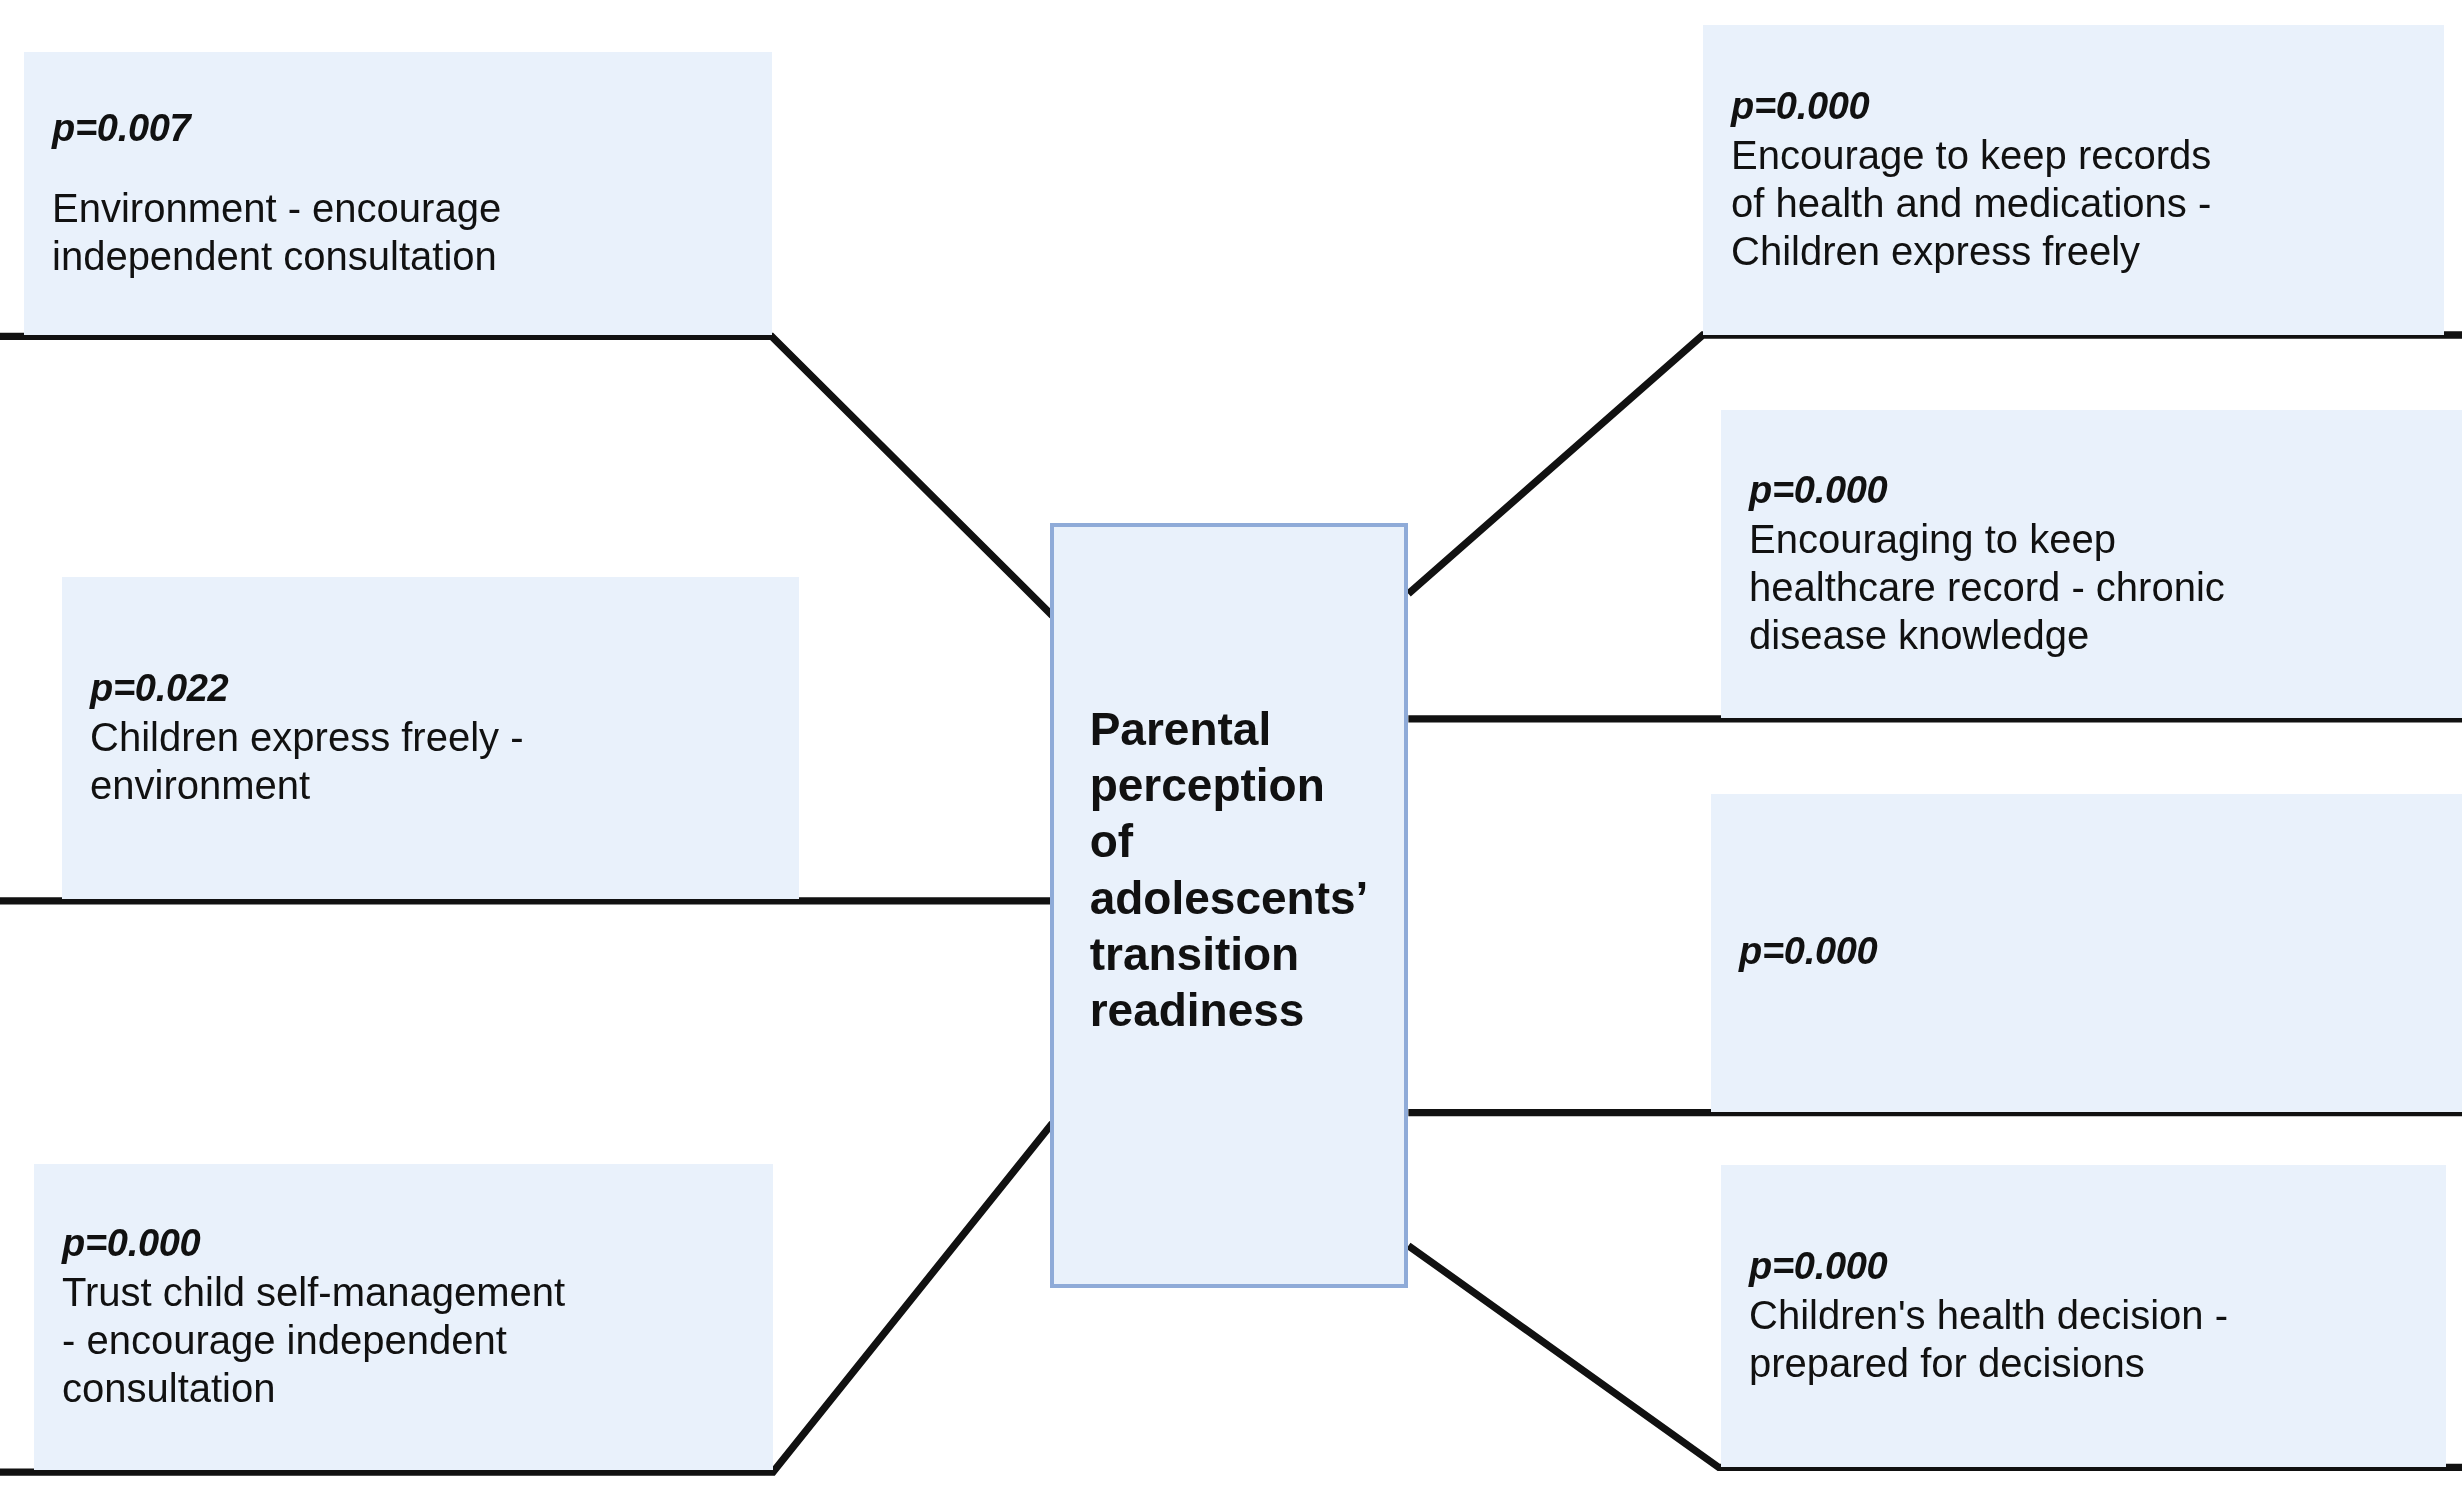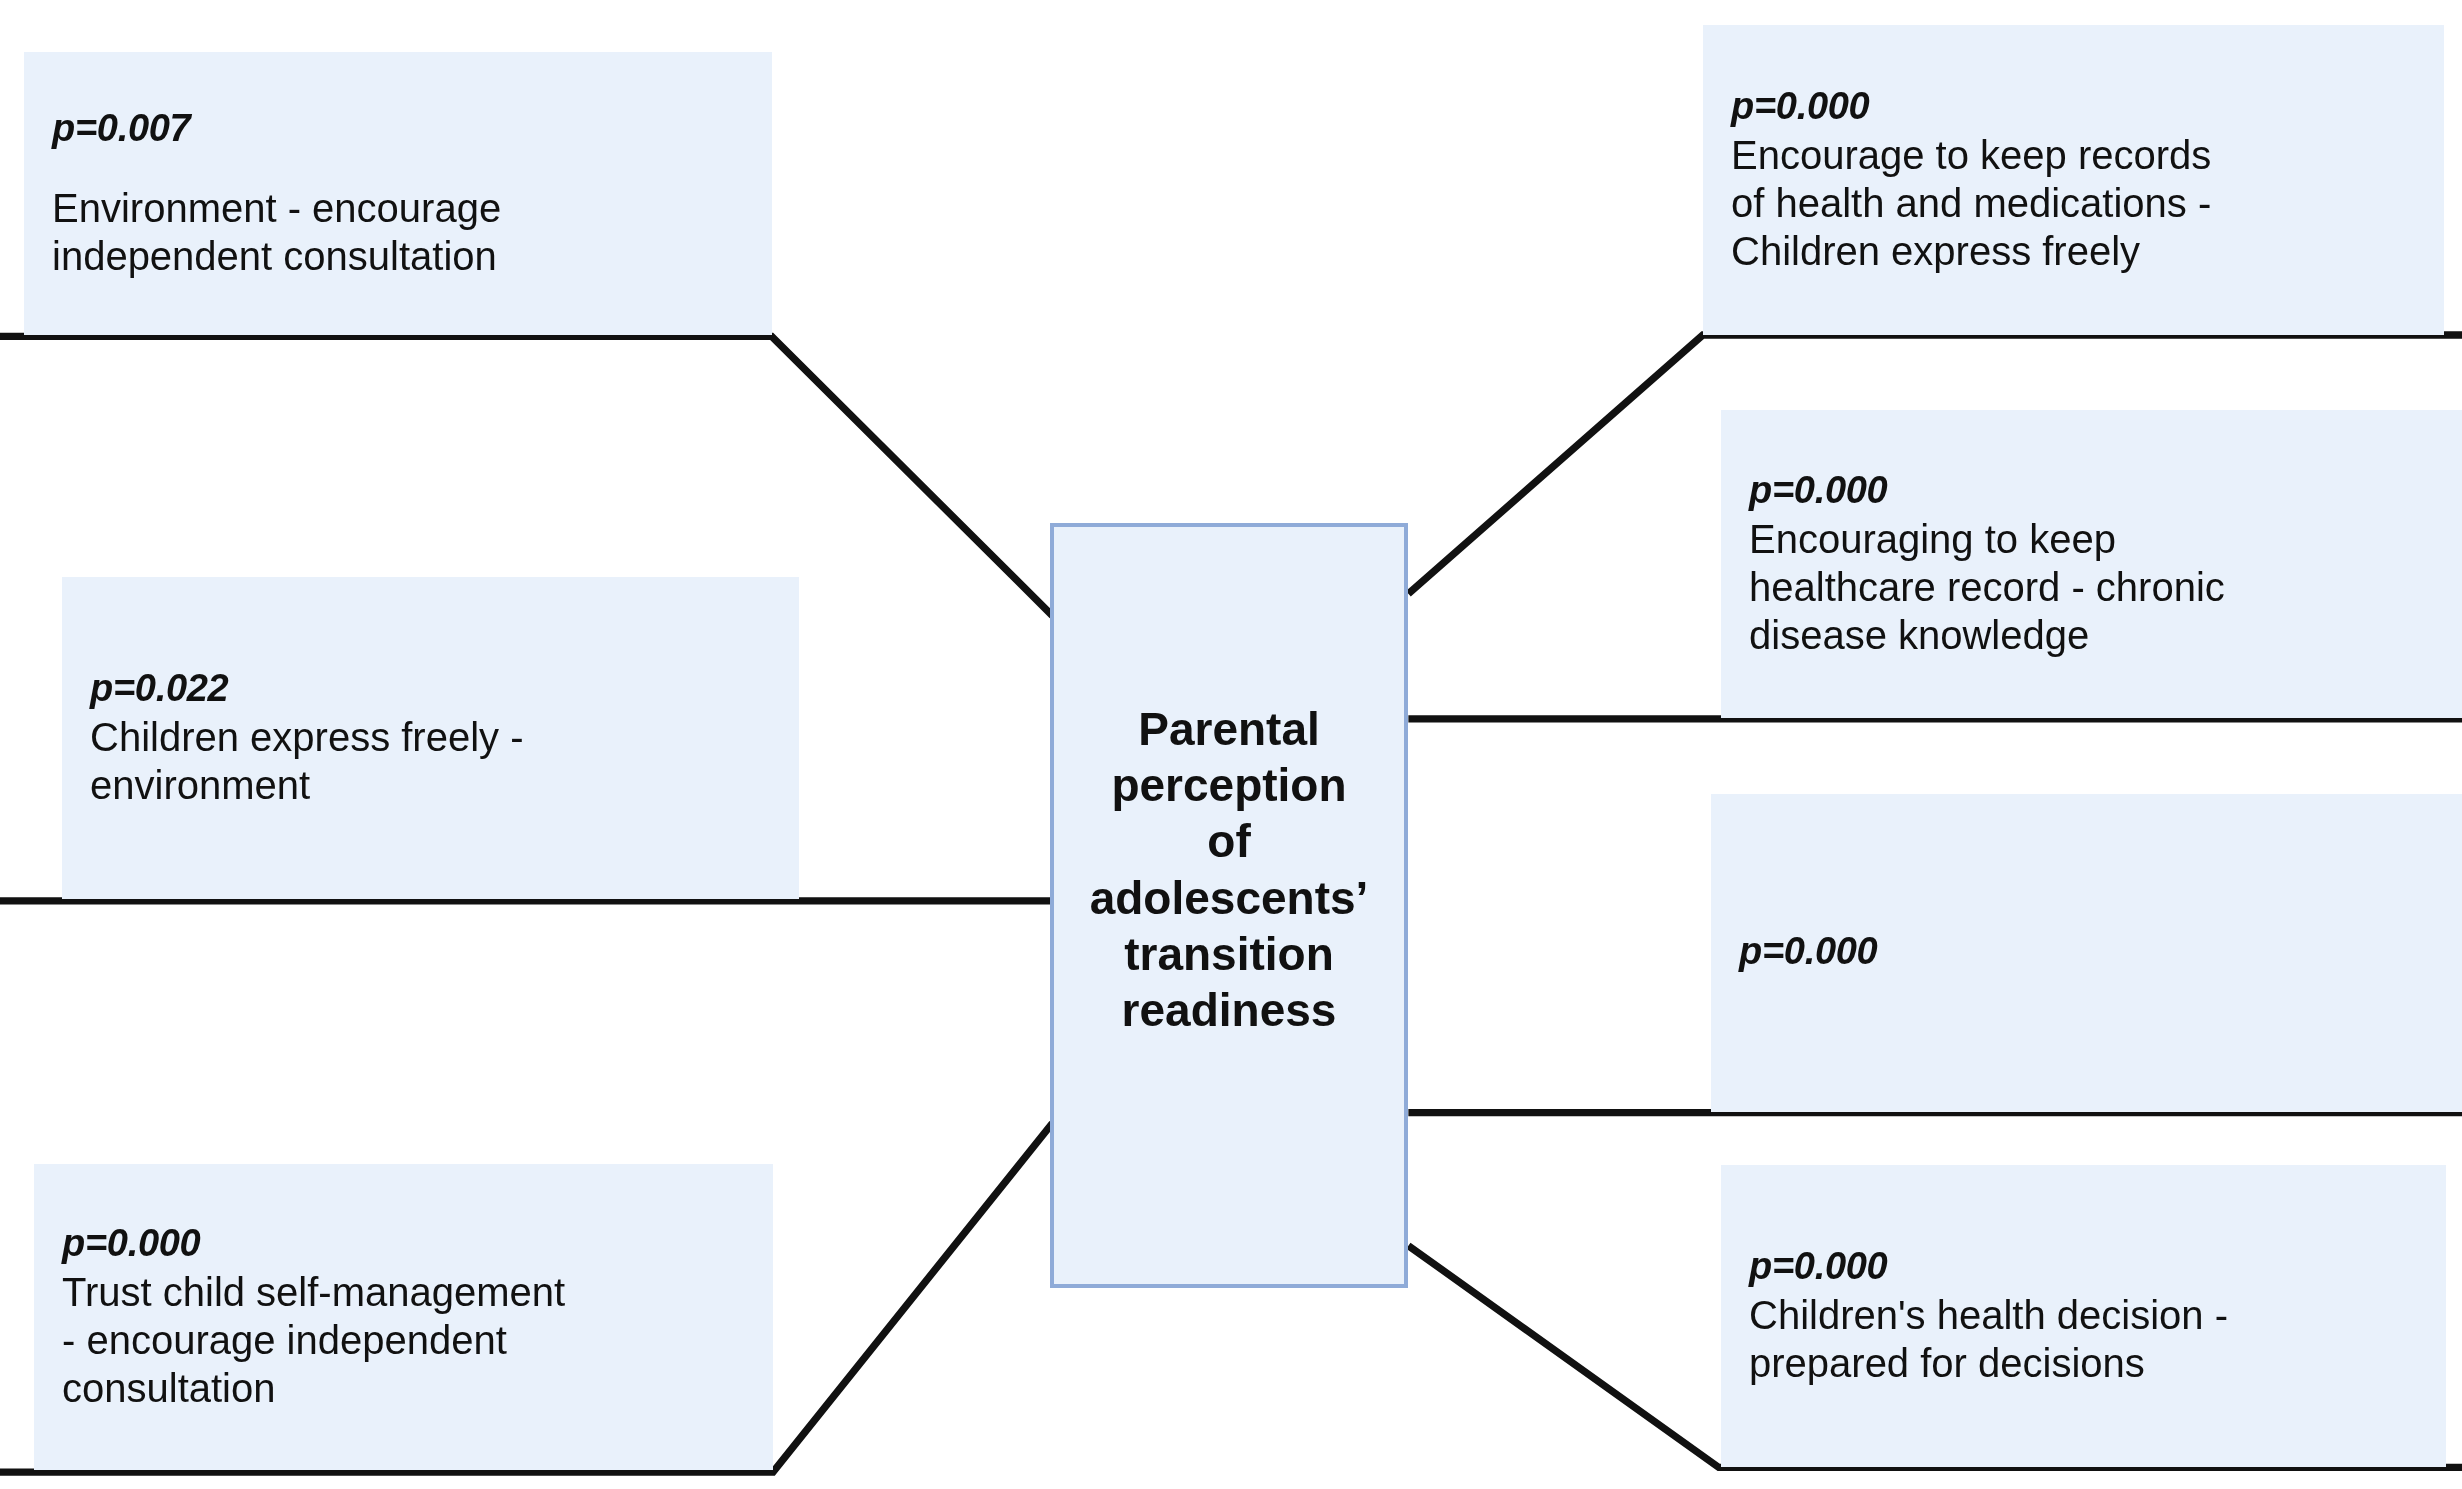--- a/index.html
+++ b/index.html
@@ -63,21 +63,21 @@
     box-sizing:border-box;
     display:flex;
     align-items:center;
     justify-content:center;
     padding:0 12px;
   }
   #node-center .hub-text{
     font-weight:bold;
     font-size:46px;
     line-height:1.22;
-    text-align:center;
+    text-align:left;
     color:#111111;
     white-space:pre-line;
     margin:0;
     position:relative;
     top:-36px;
   }
 </style>
 </head>
 <body>
 

